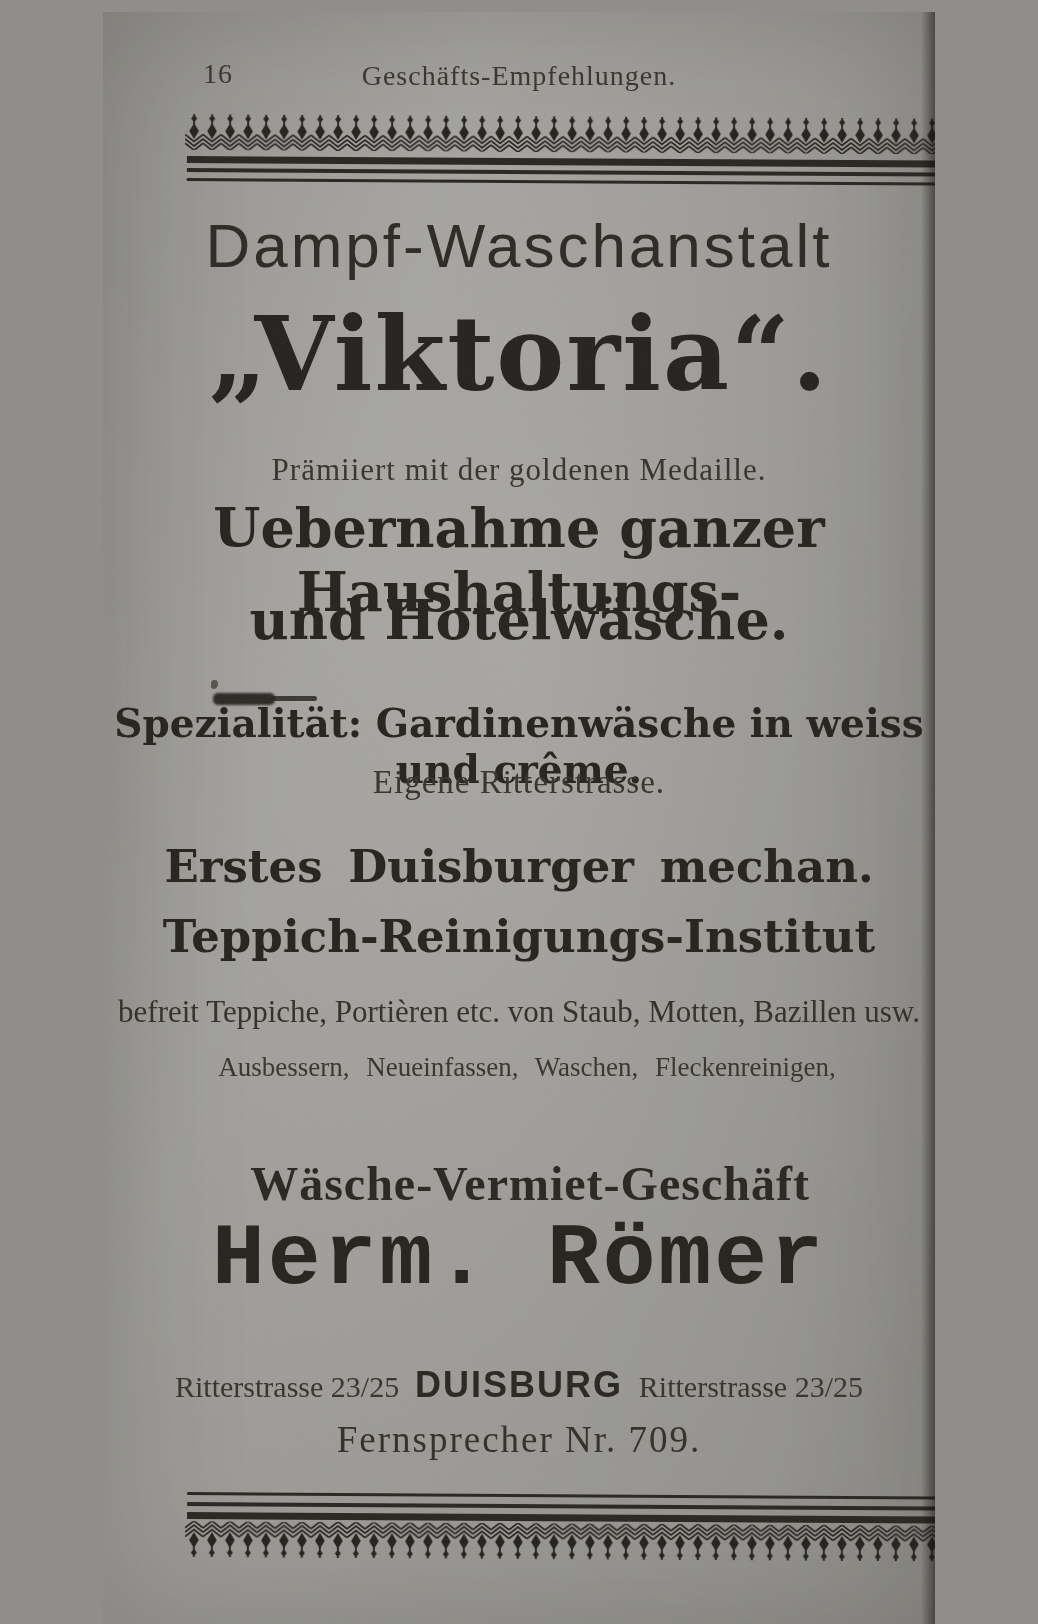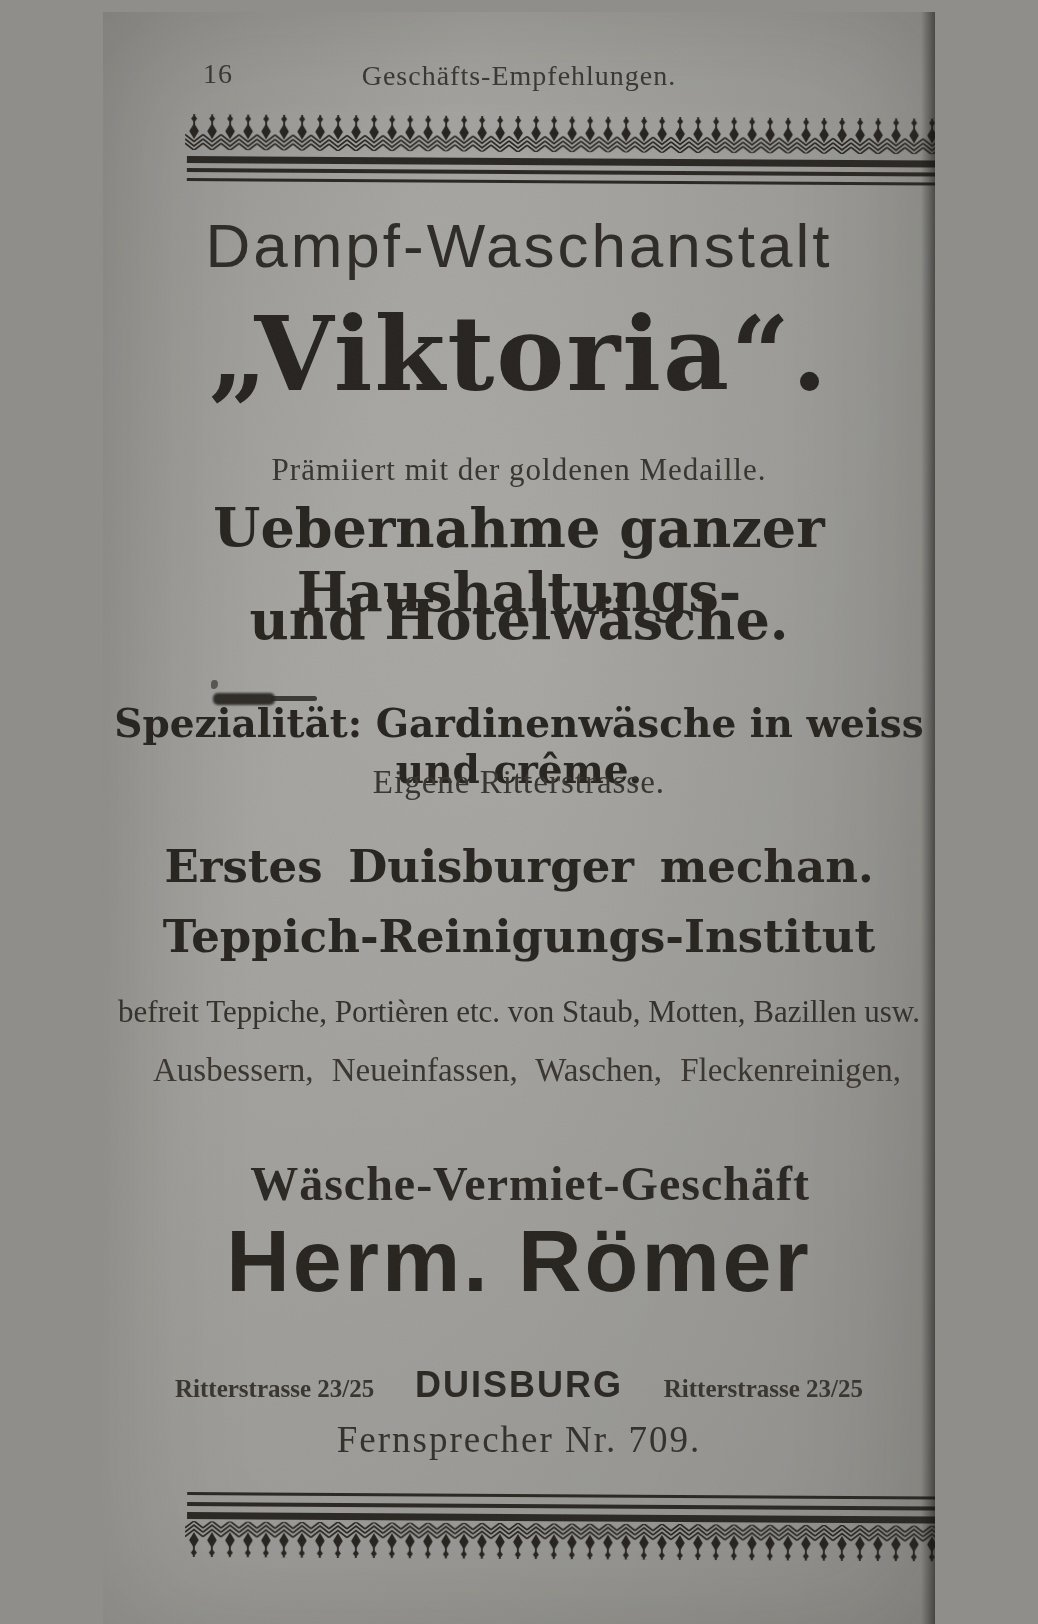--- a/index.html
+++ b/index.html
@@ -37,26 +37,26 @@
   .line-dampf{top:198px;font-family:"Liberation Sans", sans-serif;font-size:62px;letter-spacing:3px;color:#2e2b26;}
   .line-viktoria{top:282px;font-family:"DejaVu Serif", serif;font-weight:bold;font-size:102px;letter-spacing:2px;color:#262320;}
   .line-award{top:440px;font-size:31px;letter-spacing:1px;color:#38342e;}
   .line-takeover1{top:484px;font-family:"DejaVu Serif", serif;font-weight:bold;font-size:54px;color:#27241f;}
   .line-takeover2{top:576px;font-family:"DejaVu Serif", serif;font-weight:bold;font-size:54px;color:#27241f;}
   .line-specialty{top:688px;font-family:"DejaVu Serif", serif;font-weight:bold;font-size:39px;color:#27241f;}
   .line-bleaching{top:752px;font-size:33px;letter-spacing:1px;color:#38342e;}
   .line-inst1{top:828px;font-family:"DejaVu Serif", serif;font-weight:bold;font-size:45px;color:#27241f;word-spacing:10px;}
   .line-inst2{top:898px;font-family:"DejaVu Serif", serif;font-weight:bold;font-size:45px;color:#27241f;}
   .line-instdesc{top:982px;font-size:31px;color:#34302a;}
-  .line-serv1{top:1040px;font-size:33px;word-spacing:10px;color:#3a362f;padding-left:16px;}
+  .line-serv1{top:1040px;font-size:27px;word-spacing:10px;color:#3a362f;padding-left:16px;}
   .line-serv2{top:1080px;font-size:29px;word-spacing:4px;color:#3a362f;}
   .line-rental{top:1144px;font-weight:bold;font-size:48px;letter-spacing:1px;color:#2b2722;padding-left:22px;}
-  .line-owner{top:1198px;font-family:Liberation Sans, sans-serif;font-weight:bold;font-size:88px;letter-spacing:3px;color:#27241f;}
+  .line-owner{top:1198px;font-family:Liberation Mono, monospace;font-weight:bold;font-size:88px;letter-spacing:3px;color:#27241f;}
   .address-row{top:1352px;display:flex;justify-content:space-between;align-items:baseline;padding:0 72px;}
-  .address{font-size:25px;color:#38342e;font-weight:bold;}
+  .address{font-size:30px;color:#38342e;}
   .city{font-family:"Liberation Sans", sans-serif;font-weight:bold;font-size:36px;letter-spacing:2px;color:#2b2823;}
   .line-phone{top:1406px;font-size:37px;letter-spacing:2px;color:#34302a;}
 
   
   .smudge{position:absolute;left:110px;top:681px;width:62px;height:12px;background:#221f1b;border-radius:5px;filter:blur(1px);opacity:.9;}
   .smudge-tail{position:absolute;left:168px;top:684px;width:46px;height:5px;background:#2a2722;border-radius:3px;filter:blur(0.6px);opacity:.85;}
   .smudge-dot{position:absolute;left:108px;top:668px;width:7px;height:9px;background:#3a362f;border-radius:50% 50% 60% 40%;opacity:.7;}
 
   .edge-shadow{position:absolute;right:0;top:0;bottom:0;width:14px;
     background:linear-gradient(to right, rgba(18,17,15,0), rgba(18,17,15,0.65));opacity:.8;}

